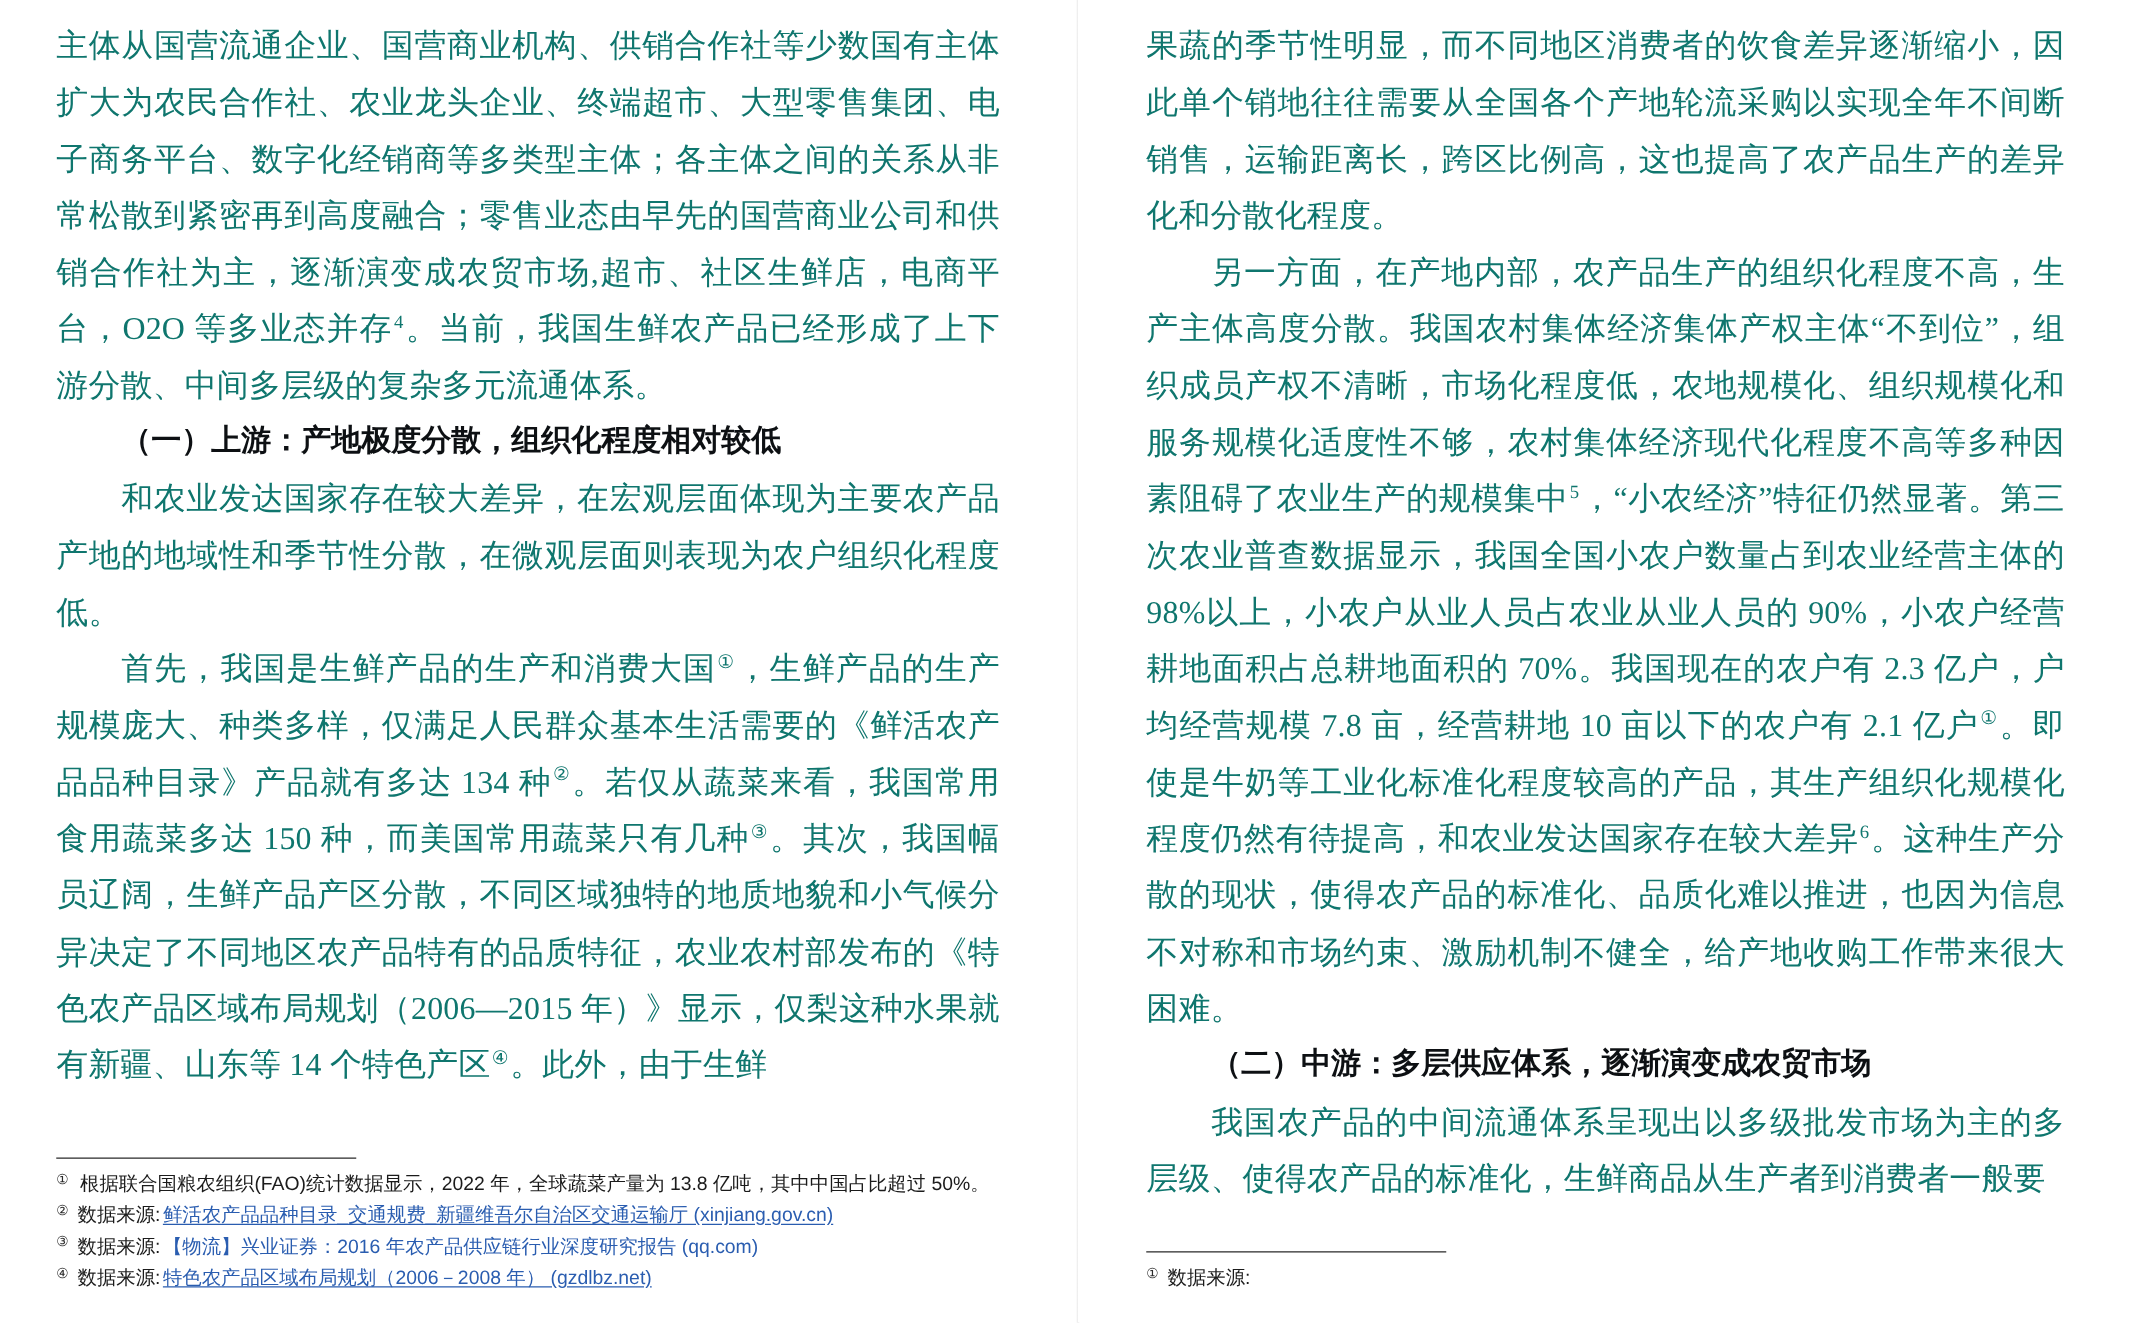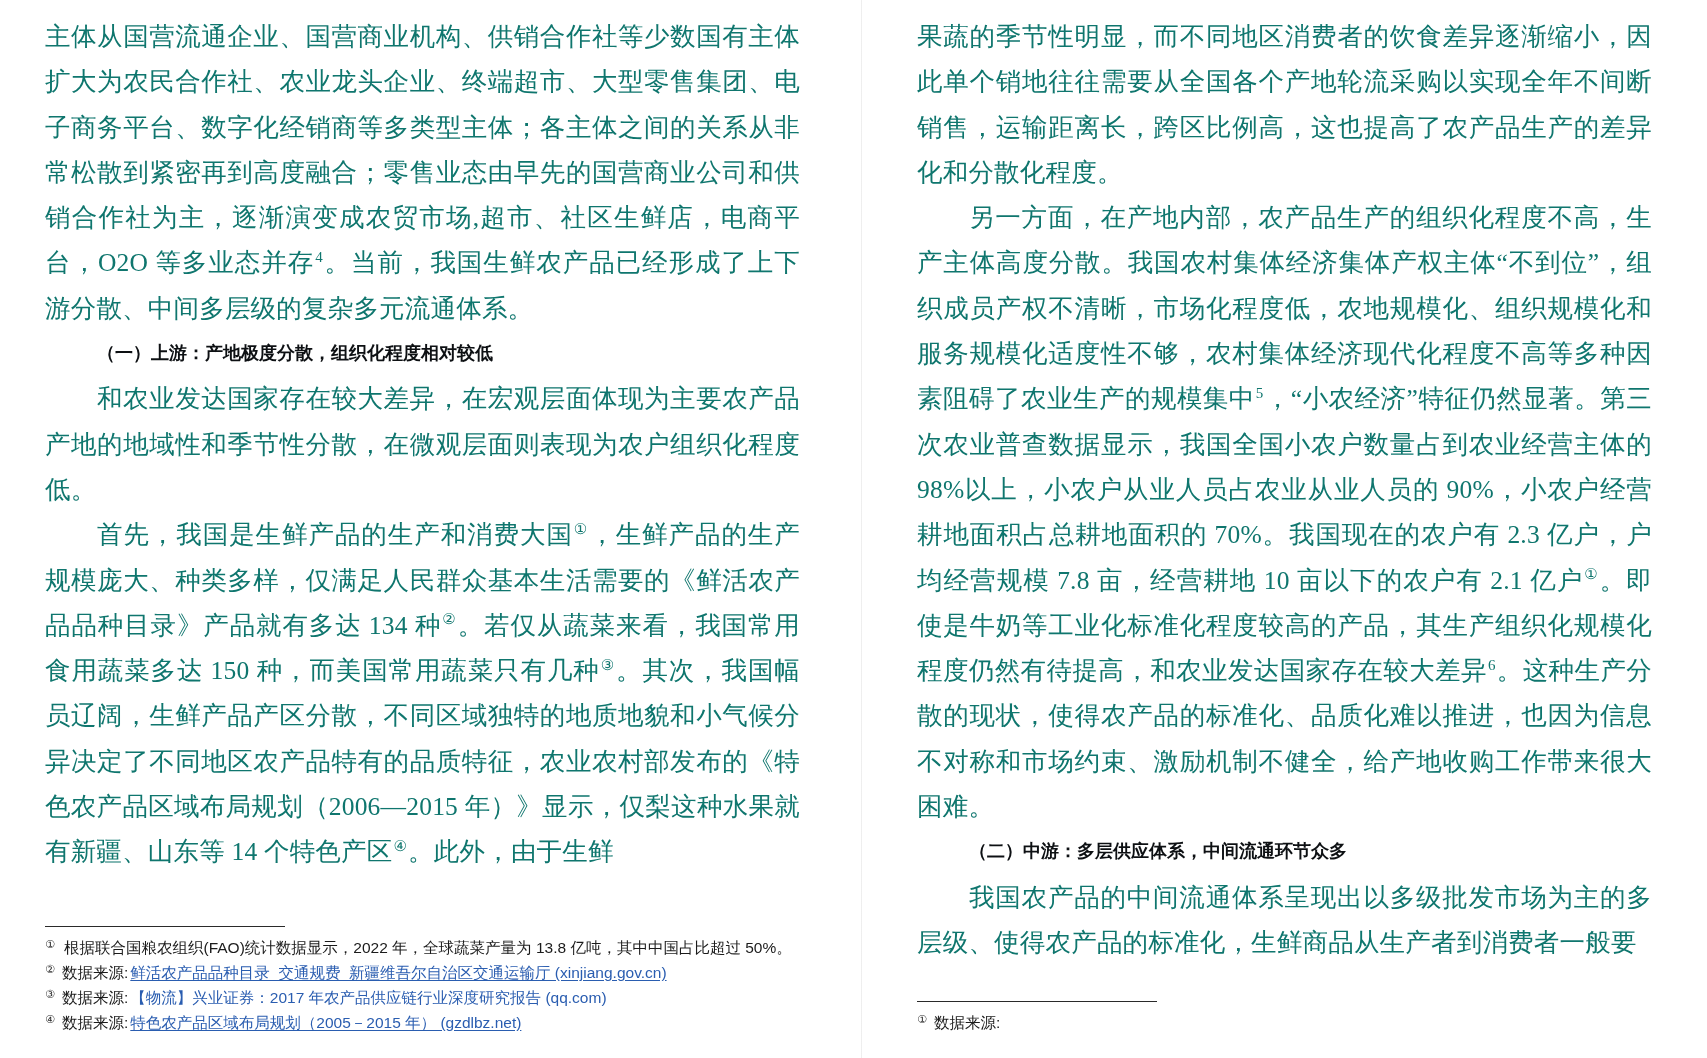--- a/index.html
+++ b/index.html
@@ -64,21 +64,21 @@
     color: #0f766e;
     font-family: "Liberation Serif", "DejaVu Serif", serif;
   }
 
   p.indent {
     text-indent: 52px;
   }
 
   p.heading {
     margin: 0;
-    font-size: 18px;
+    font-size: 24px;
     line-height: 45.3px;
     text-indent: 52px;
     font-weight: 700;
     color: #0d1013;
     font-family: "Liberation Serif", "DejaVu Serif", serif;
   }
 
   sup.fnmark {
     font-size: 15px;
     vertical-align: super;
@@ -173,41 +173,41 @@
 
       <div class="fn-item">
         <span class="fn-num">②</span>
         <span class="fn-label">数据来源:</span>
         <span class="fn-link">鲜活农产品品种目录_交通规费_新疆维吾尔自治区交通运输厅 (xinjiang.gov.cn)</span>
       </div>
 
       <div class="fn-item">
         <span class="fn-num">③</span>
         <span class="fn-label">数据来源:</span>
-        <span class="fn-link-plain">【物流】兴业证券：2017 年农产品供应链行业深度研究报告 (qq.com)</span>
+        <span class="fn-link-plain">【物流】兴业证券：2016 年农产品供应链行业深度研究报告 (qq.com)</span>
       </div>
 
       <div class="fn-item">
         <span class="fn-num">④</span>
         <span class="fn-label">数据来源:</span>
-        <span class="fn-link">特色农产品区域布局规划（2005－2015 年） (gzdlbz.net)</span>
+        <span class="fn-link">特色农产品区域布局规划（2006－2008 年） (gzdlbz.net)</span>
       </div>
     </div>
   </div>
 
   <div class="gutter"></div>
 
   <div class="page page-right">
     <div class="body-flow">
 
       <p class="para">果蔬的季节性明显，而不同地区消费者的饮食差异逐渐缩小，因此单个销地往往需要从全国各个产地轮流采购以实现全年不间断销售，运输距离长，跨区比例高，这也提高了农产品生产的差异化和分散化程度。</p>
 
       <p class="para indent"><span>另一方面，在产地内部，农产品生产的组织化程度不高，生产主体高度分散。我国农村集体经济集体产权主体“不到位”，组织成员产权不清晰，市场化程度低，农地规模化、组织规模化和服务规模化适度性不够，农村集体经济现代化程度不高等多种因素阻碍了农业生产的规模集中</span><sup class="fnmark">5</sup><span>，“小农经济”特征仍然显著。第三次农业普查数据显示，我国全国小农户数量占到农业经营主体的 98%以上，小农户从业人员占农业从业人员的 90%，小农户经营耕地面积占总耕地面积的 70%。我国现在的农户有 2.3 亿户，户均经营规模 7.8 亩，经营耕地 10 亩以下的农户有 2.1 亿户</span><sup class="fnmark">①</sup><span>。即使是牛奶等工业化标准化程度较高的产品，其生产组织化规模化程度仍然有待提高，和农业发达国家存在较大差异</span><sup class="fnmark">6</sup><span>。这种生产分散的现状，使得农产品的标准化、品质化难以推进，也因为信息不对称和市场约束、激励机制不健全，给产地收购工作带来很大困难。</span></p>
 
-      <p class="heading">（二）中游：多层供应体系，中间流通环节众多</p>
+      <p class="heading">（二）中游：多层供应体系，逐渐演变成农贸市场</p>
 
       <p class="para indent">我国农产品的中间流通体系呈现出以多级批发市场为主的多层级、使得农产品的标准化，生鲜商品从生产者到消费者一般要</p>
     </div>
 
     <div class="footnotes">
       <div class="fn-rule"></div>
 
       <div class="fn-item">
         <span class="fn-num">①</span>
         <span class="fn-label">数据来源:</span>

